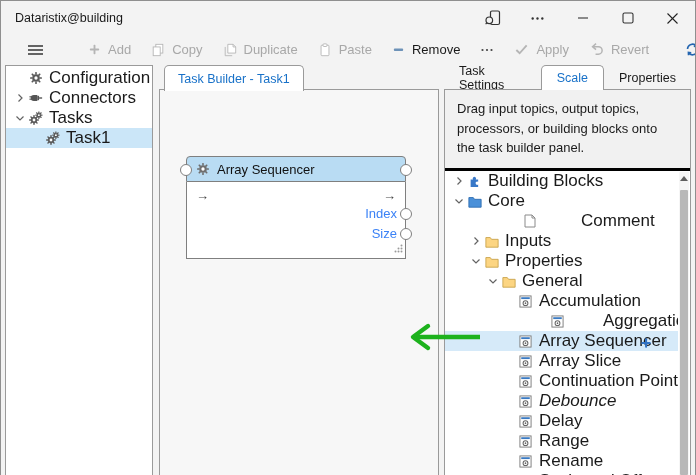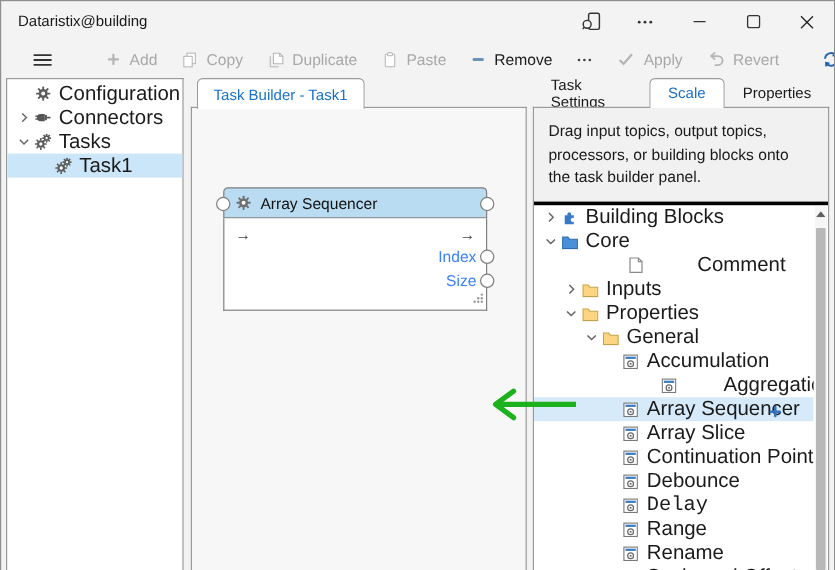--- a/index.html
+++ b/index.html
@@ -498,33 +498,33 @@
             <span class="ticn">
               <svg width="13" height="13" viewBox="0 0 14 14">
                 <rect x="1" y="1" width="12" height="12" fill="#fff" stroke="#7a7a7a"></rect>
                 <rect x="2.4" y="2.4" width="9.2" height="2" fill="#3a7ac2"></rect>
                 <circle cx="7" cy="8.8" r="2.6" fill="none" stroke="#666" stroke-width="1.1"></circle>
                 <circle cx="7" cy="8.8" r="0.9" fill="#666"></circle>
               </svg>
             </span>
             <span>Continuation Point</span>
           </div>
-          <div class="trow" style="padding-left: 57px;">
+          <div class="trow" style="padding-left: 57px; font-style: italic;">
             <span class="chev"></span>
             <span class="ticn">
               <svg width="13" height="13" viewBox="0 0 14 14">
                 <rect x="1" y="1" width="12" height="12" fill="#fff" stroke="#7a7a7a"></rect>
                 <rect x="2.4" y="2.4" width="9.2" height="2" fill="#3a7ac2"></rect>
                 <circle cx="7" cy="8.8" r="2.6" fill="none" stroke="#666" stroke-width="1.1"></circle>
                 <circle cx="7" cy="8.8" r="0.9" fill="#666"></circle>
               </svg>
             </span>
             <span>Debounce</span>
           </div>
-          <div class="trow" style="padding-left: 57px; font-family: Liberation Mono, monospace;">
+          <div class="trow" style="padding-left: 57px;">
             <span class="chev"></span>
             <span class="ticn">
               <svg width="13" height="13" viewBox="0 0 14 14">
                 <rect x="1" y="1" width="12" height="12" fill="#fff" stroke="#7a7a7a"></rect>
                 <rect x="2.4" y="2.4" width="9.2" height="2" fill="#3a7ac2"></rect>
                 <circle cx="7" cy="8.8" r="2.6" fill="none" stroke="#666" stroke-width="1.1"></circle>
                 <circle cx="7" cy="8.8" r="0.9" fill="#666"></circle>
               </svg>
             </span>
             <span>Delay</span>

